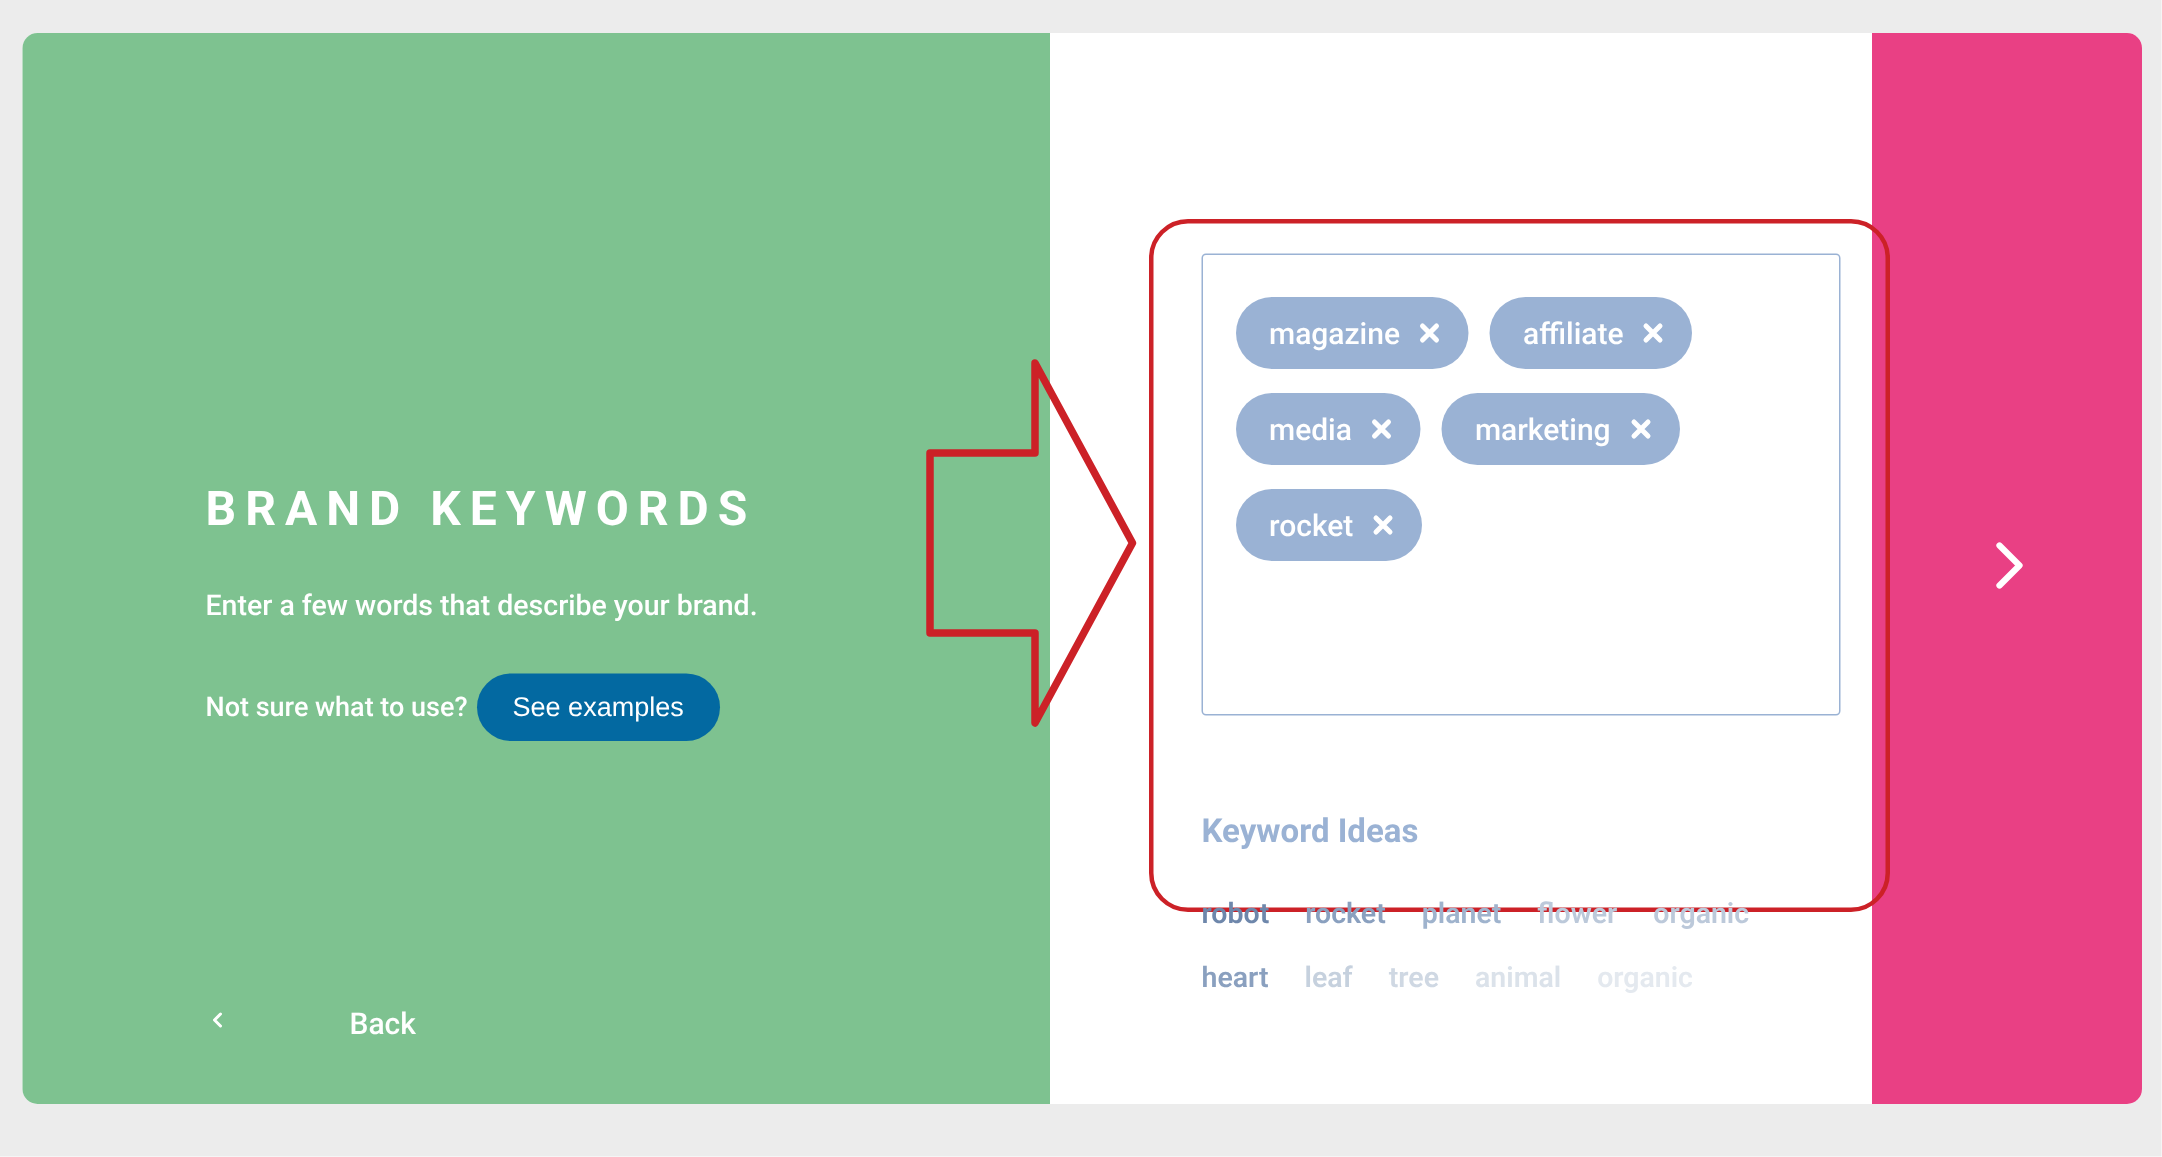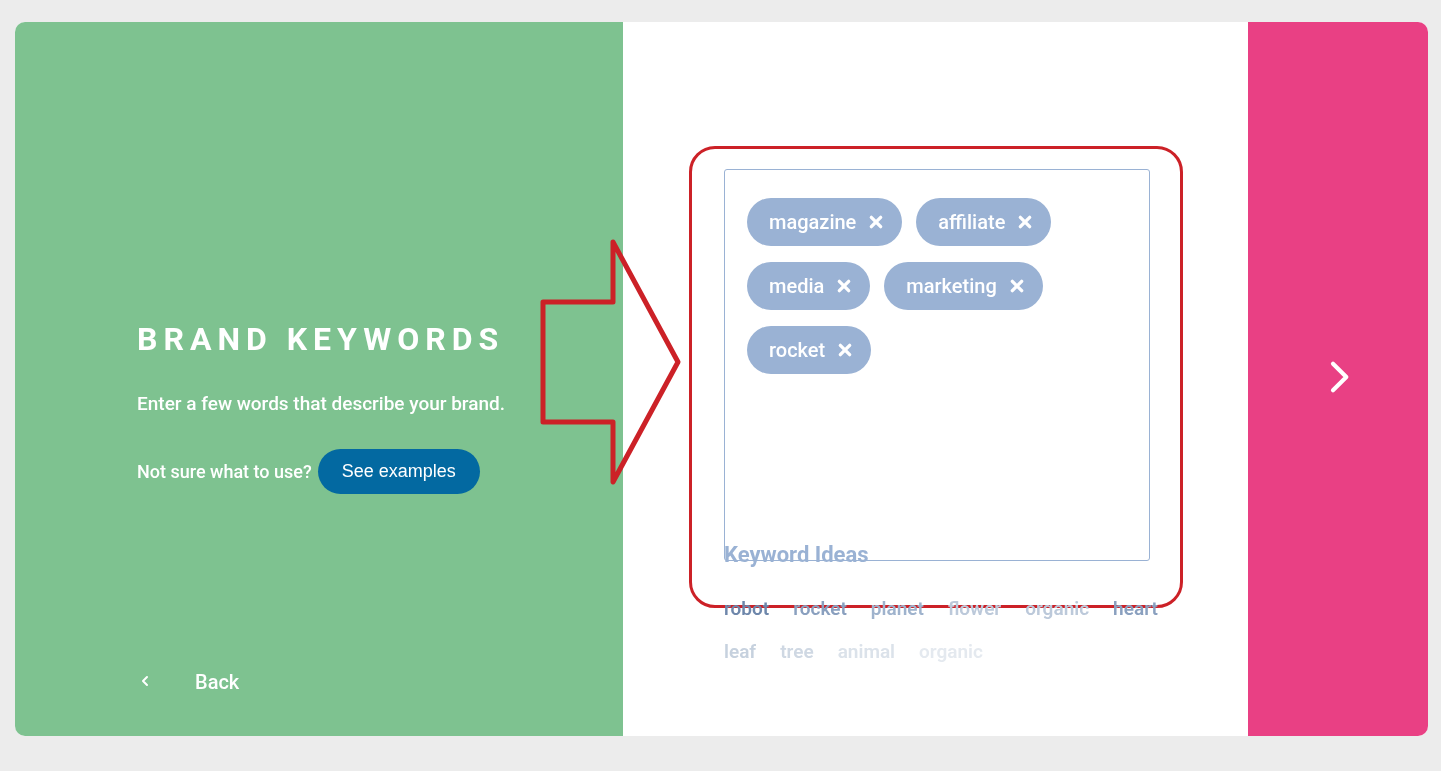--- a/index.html
+++ b/index.html
@@ -17,21 +17,21 @@
     left: 15px;
     top: 22px;
     width: 1413px;
     height: 714px;
     display: flex;
     background: #fff;
     border-radius: 10px;
     overflow: visible;
   }
   .left-panel {
-    width: 608px;
+    width: 685px;
     background: #7ec290;
     border-radius: 10px 0 0 10px;
     color: #fff;
     position: relative;
     padding: 0 50px;
   }
   .left-inner {
     position: absolute;
     left: 122px;
     top: 298px;
@@ -69,21 +69,21 @@
   .back-row {
     position: absolute;
     left: 122px;
     bottom: 42px;
     display: flex;
     align-items: center;
     gap: 42px;
     cursor: pointer;
   }
   .back-row .chev { font-size: 18px; color: #fff; }
-  .back-row .back-label { font-size: 20px; font-weight: 500; }
+  .back-row .back-label { font-size: 20px; font-weight: 500; margin-left: 38px; }
   .center-panel {
     flex: 1;
     background: #fff;
     position: relative;
   }
   .next-panel {
     width: 180px;
     background: #e94084;
     border-radius: 0 10px 10px 0;
     display: flex;
@@ -108,21 +108,21 @@
     top: 210px;
     width: 160px;
     height: 260px;
     pointer-events: none;
   }
   .input-box {
     position: absolute;
     left: 101px;
     top: 147px;
     width: 426px;
-    height: 392px;
+    height: 308px;
     border: 1px solid #9ab2d4;
     border-radius: 3px;
     padding: 28px 22px;
   }
   .chips {
     display: flex;
     flex-wrap: wrap;
     gap: 16px 14px;
     align-content: flex-start;
   }

